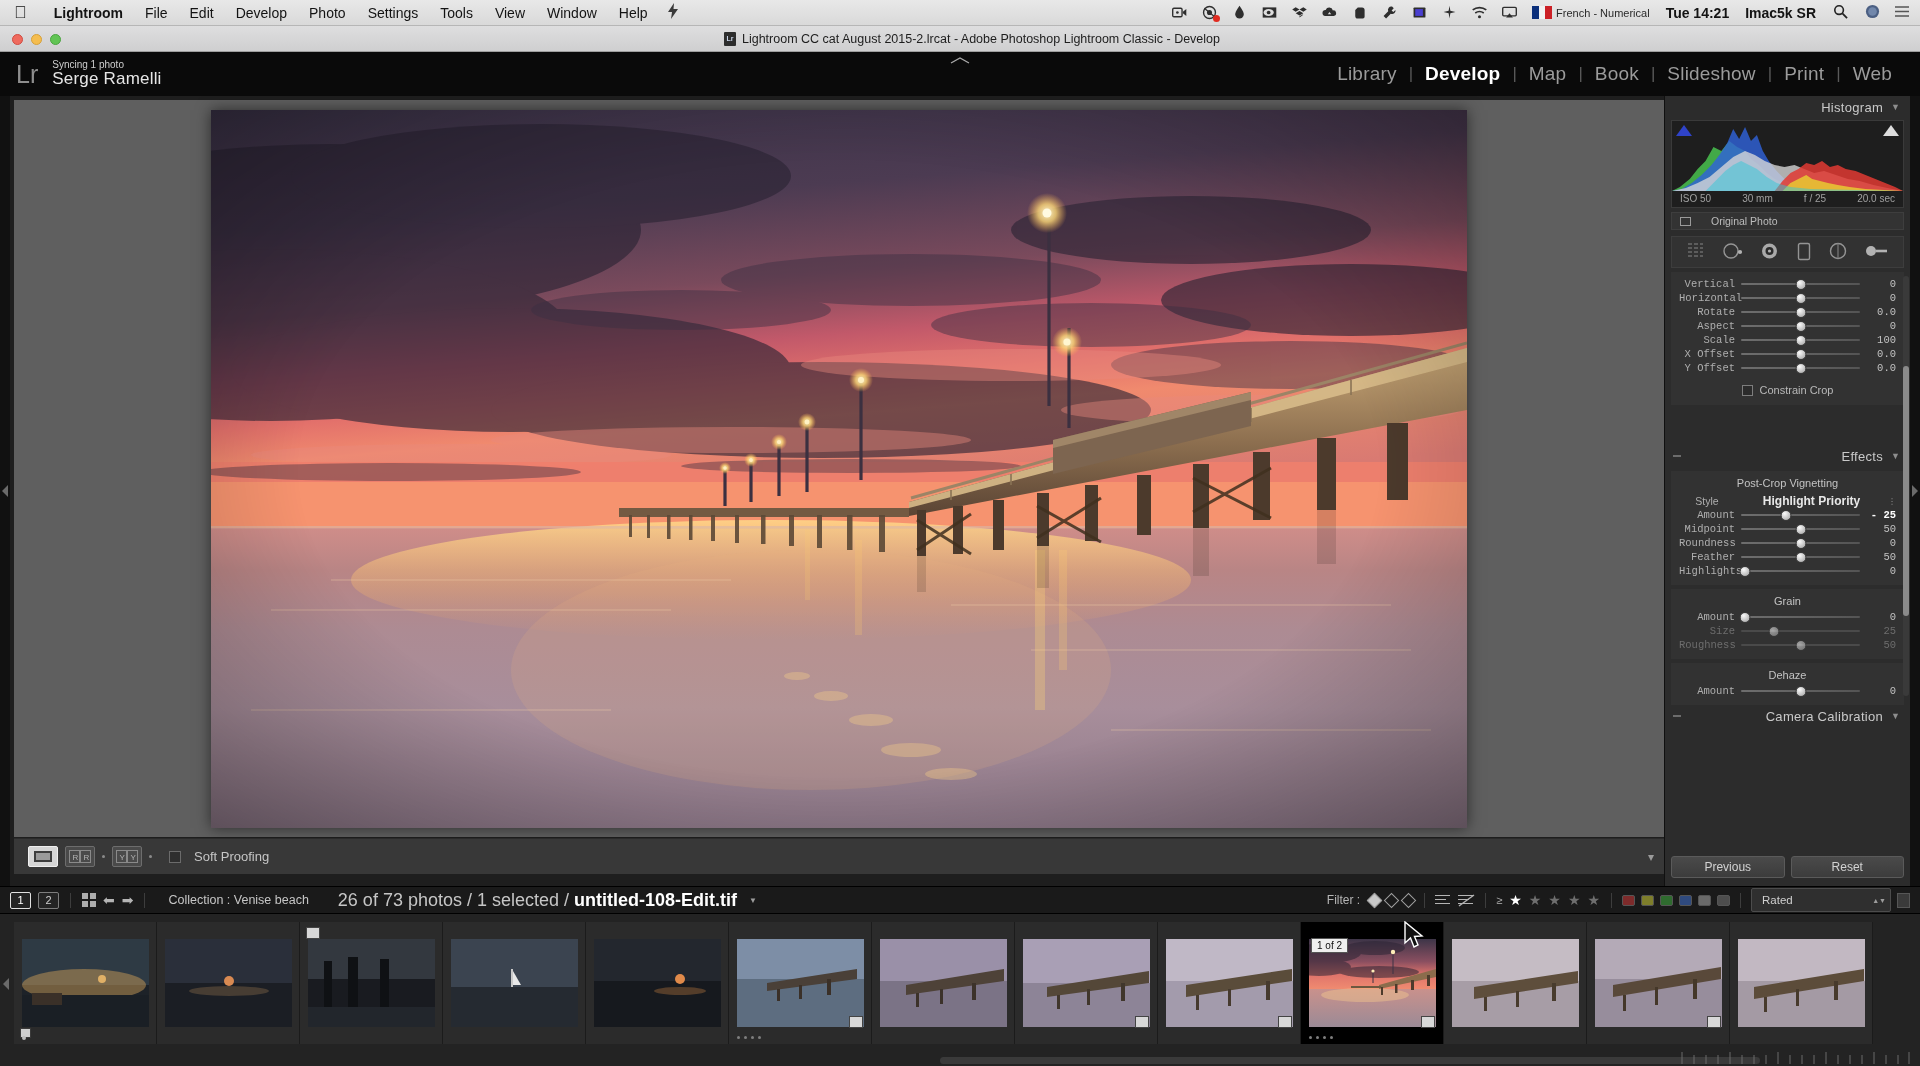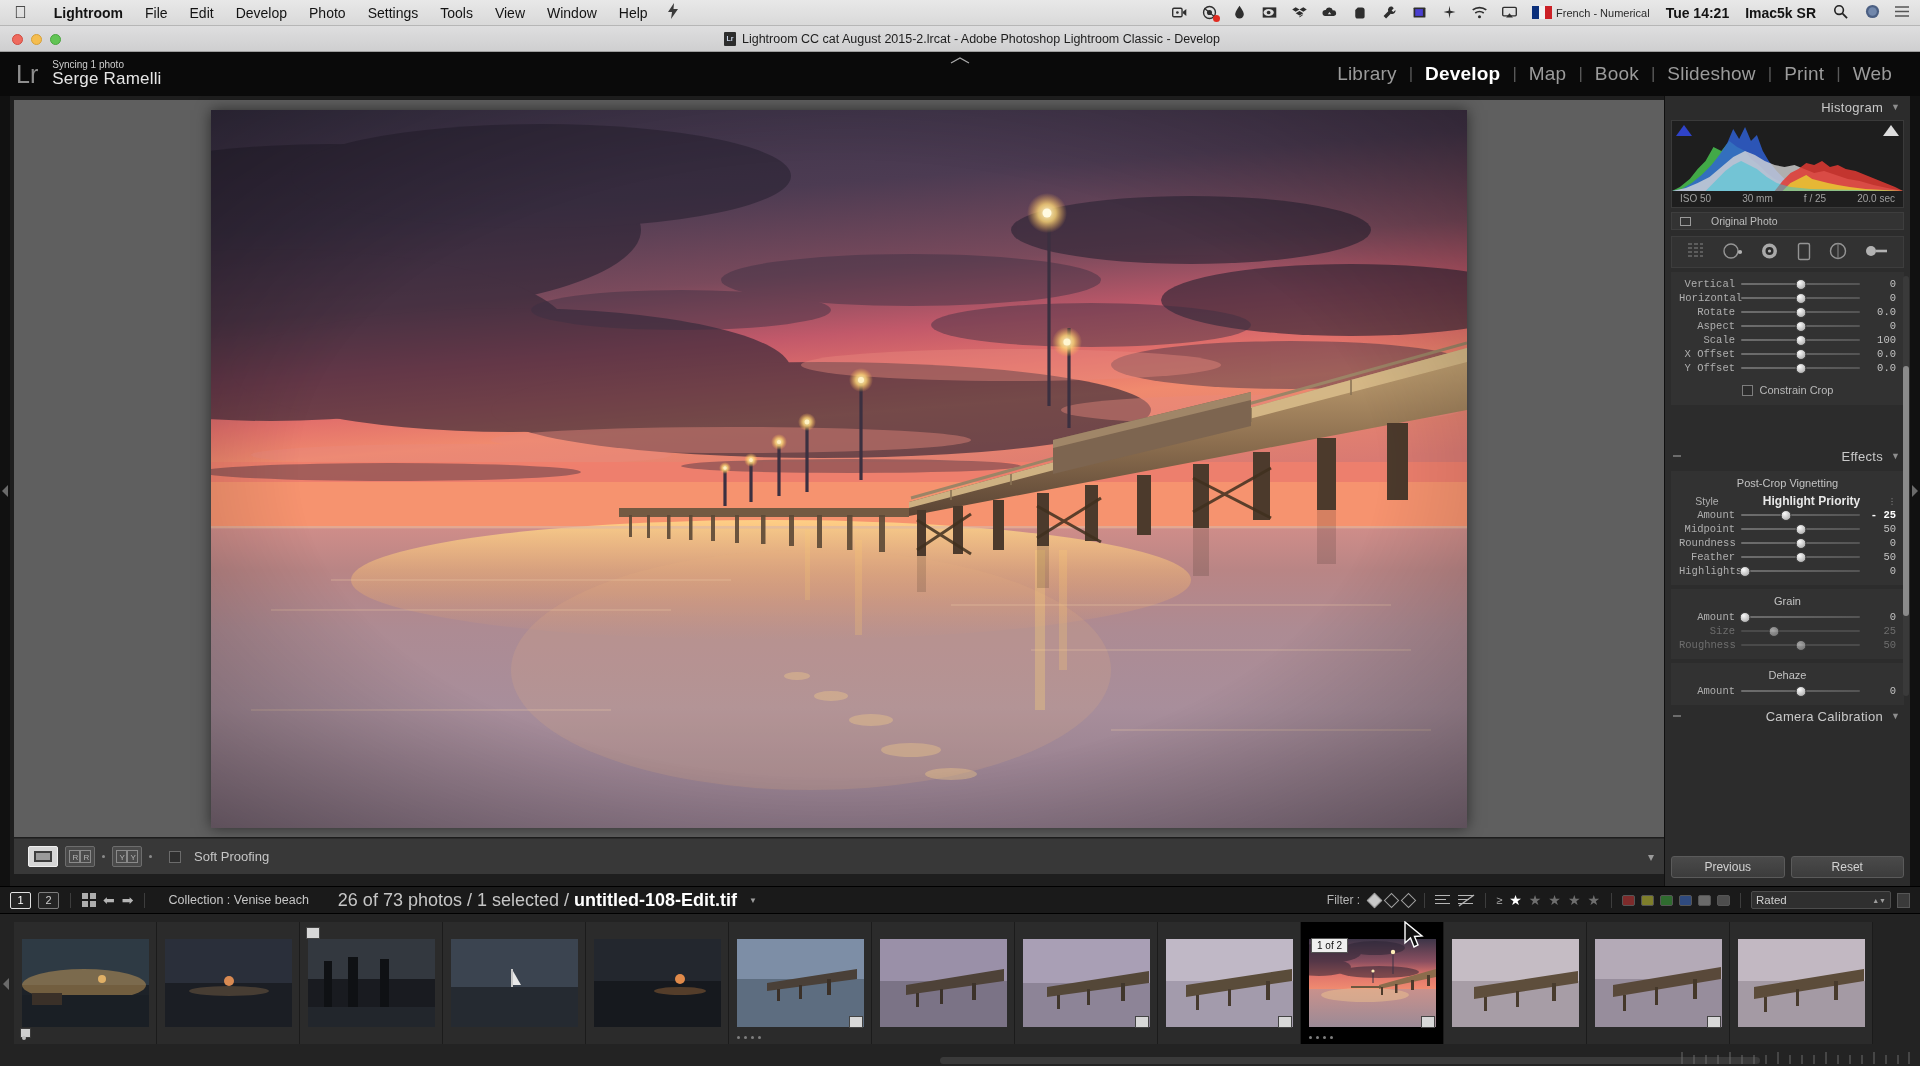--- a/index.html
+++ b/index.html
@@ -209,22 +209,22 @@
   .filter-zone { margin-left:auto; display:flex; align-items:center; gap:6px; }
   .filter-lab { font-size:12px; color:#b5b5b5; margin-right:3px; }
   .flagd { width:11px; height:11px; transform:rotate(45deg); border:1px solid #9e9e9e; }
   .flagd.filled { background:#c9c9c9; }
   .ficon { width:17px; height:13px; position:relative; }
   .ficon i { position:absolute; left:0; height:1.6px; background:#b4b4b4; }
   .star { color:#6e6e6e; font-size:14px; letter-spacing:1px; }
   .star.on { color:#ffffff; }
   .gte { color:#b4b4b4; font-size:11px; margin-right:1px; }
   .swatch { width:13px; height:11px; border:1px solid #555; border-radius:2px; }
-  .rated-sel { width:140px; height:18px; background:#2f2f2f; border:1px solid #4c4c4c;
-               border-radius:2px; display:flex; align-items:center; padding:0 4px;
+  .rated-sel { width:140px; height:24px; background:#2f2f2f; border:1px solid #4c4c4c;
+               border-radius:2px; display:flex; align-items:center; padding:0 10px;
                font-size:11.5px; color:#cfcfcf; position:relative; }
   .rated-sel .car { position:absolute; right:4px; font-size:7px; color:#9d9d9d; }
   .fs-endbtn { width:13px; height:15px; background:#3a3a3a; border:1px solid #565656; }
 
   
   .filmstrip {
     position:absolute; top:914px; left:0; width:1920px; height:152px;
     background:#232323; z-index:35;
   }
   .fs-left-arrow { position:absolute; left:0; top:0; width:12px; height:140px;

